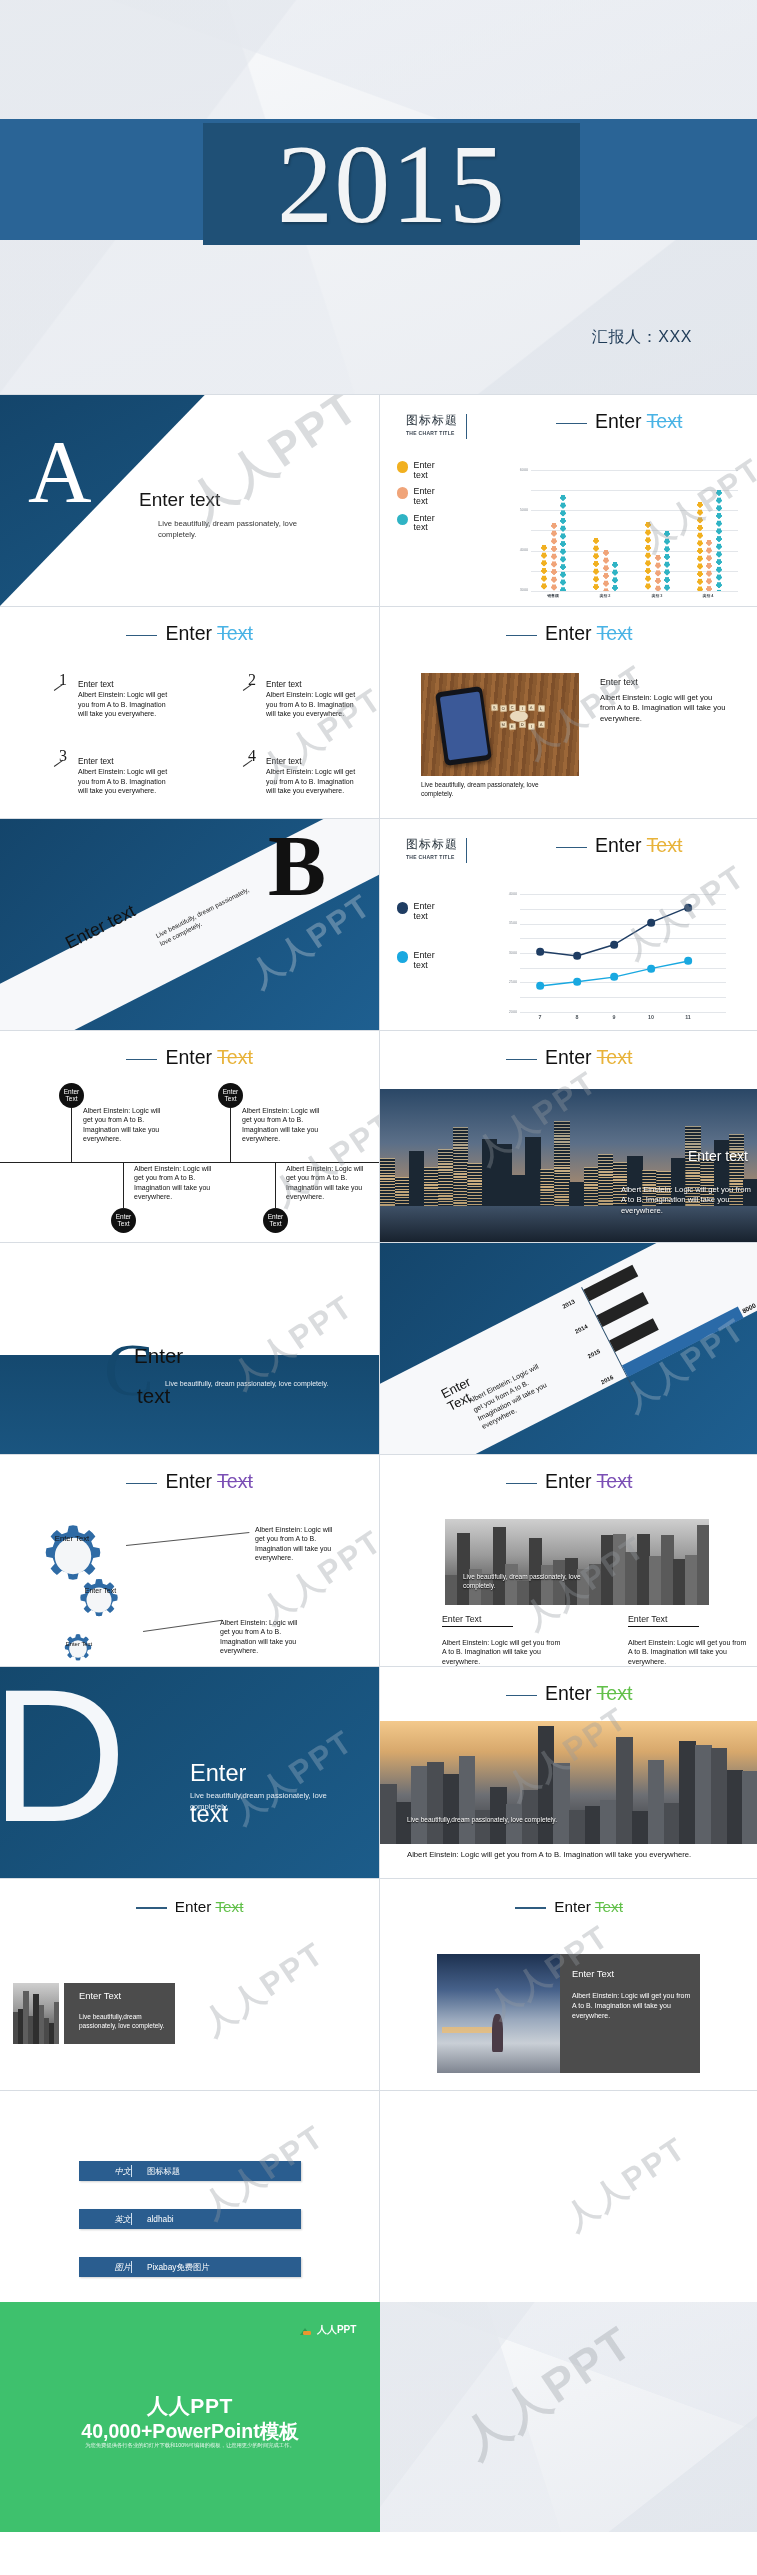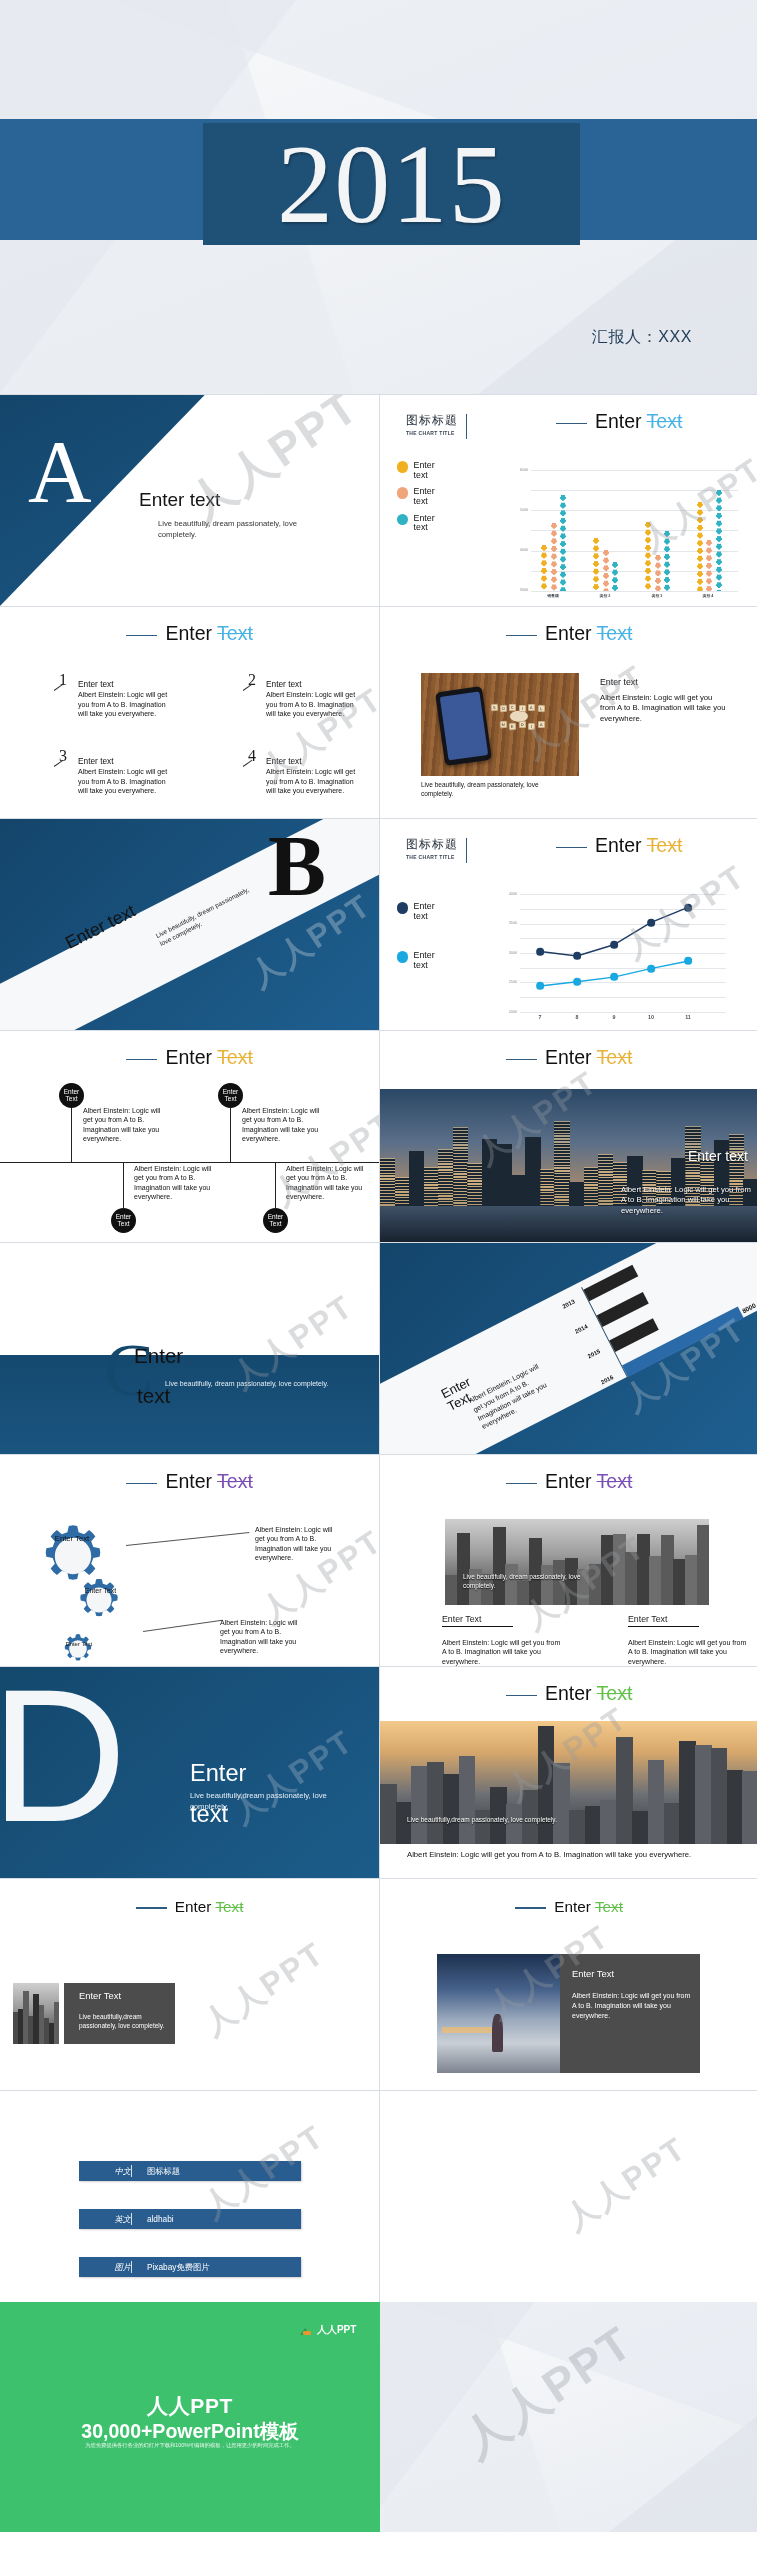--- a/index.html
+++ b/index.html
@@ -729,21 +729,21 @@
 
   </div>
 
   <div class="footer poly">
     <div class="footer-green">
       <div class="f-logo">
         <span class="mark"></span>
         <span>人人PPT</span>
       </div>
       <div class="f-brand">人人PPT</div>
-      <div class="f-sub">30,000+PowerPoint模板</div>
+      <div class="f-sub">40,000+PowerPoint模板</div>
       <div class="f-note">为您免费提供各行各业的幻灯片下载和100%可编辑的模板，让您用更少的时间完成工作。</div>
     </div>
     <div class="footer-right poly">
       <div class="wm" style="left:71px;top:59px;">人人PPT</div>
     </div>
   </div>
 
 </div>
 
 

